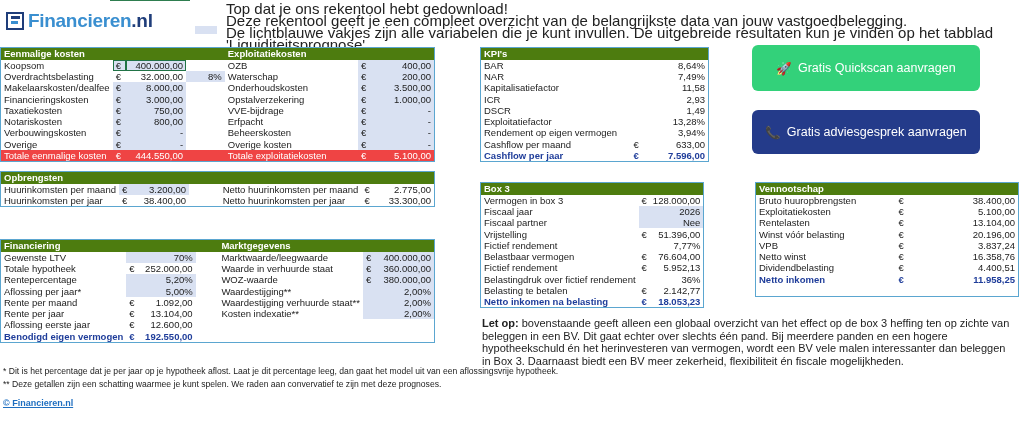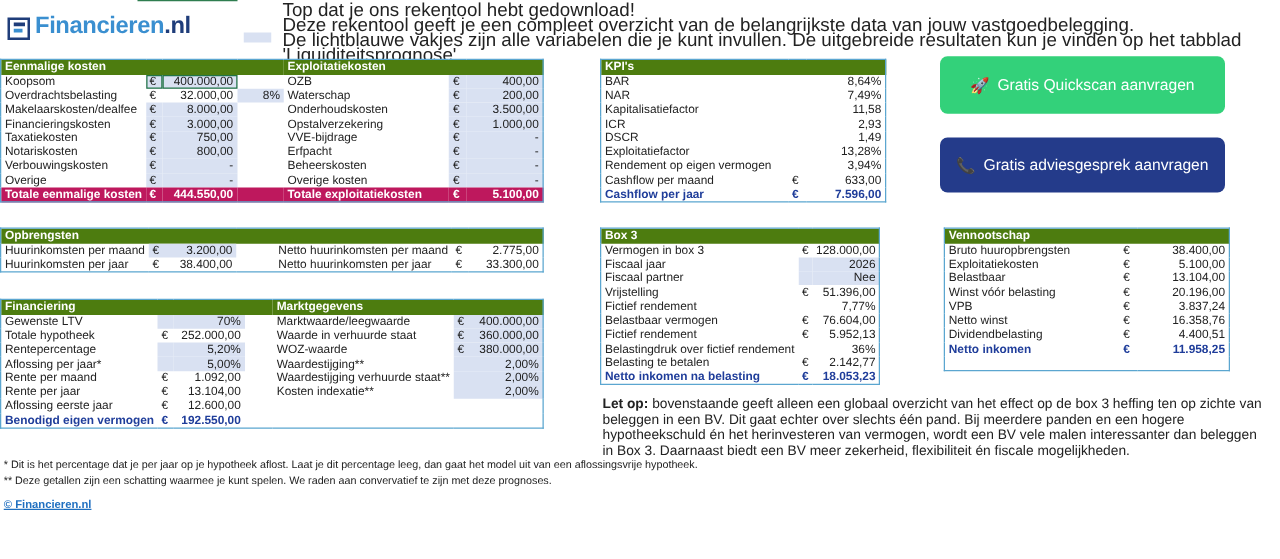--- a/index.html
+++ b/index.html
@@ -1,30 +1,30 @@
 <!DOCTYPE html>
 <html><head>
 <meta charset="utf-8">
 <style>
 *{box-sizing:border-box;margin:0;padding:0}
 body{width:1024px;height:447px;background:#fff;font-family:"Liberation Sans",sans-serif;font-size:9.5px;color:#222;position:relative;overflow:hidden}
 .abs{position:absolute}
-.logo{left:6px;top:10px;display:flex;align-items:flex-end;gap:4px}
+.logo{left:6px;top:10px;display:flex;align-items:center;gap:4px}
 .logo .mark{width:18px;height:18px;border:2.5px solid #1f3d7a;position:relative}
 .logo .mark:before{content:"";position:absolute;left:3px;top:2px;width:9px;height:2.5px;background:#1f3d7a}
 .logo .mark:after{content:"";position:absolute;left:3px;top:7px;width:7px;height:2.5px;background:#3a8fd0}
 .logo .word{font-size:19px;font-weight:bold;color:#3a8fd0;letter-spacing:-0.3px}
 .logo .word b{color:#1f3d7a}
 .intro{left:226px;top:3px;font-size:15px;line-height:12px;color:#222}
 .legend-swatch{left:195px;top:26px;width:22px;height:8px;background:#d9e1f2}
 .topline{left:110px;top:0;width:80px;height:1px;background:#2e7d4f}
 table.blk{position:absolute;border-collapse:collapse;border:1.5px solid #5ba6d0;font-size:9.5px}
 table.blk td{height:11.3px;line-height:11px;padding:0 3px;white-space:nowrap}
 table.blk tr.hd td{background:#4d7c0f;color:#fff;font-weight:bold;height:12px}
-table.blk tr.tot td{background:#be185d;color:#fff;font-weight:bold;height:12px}
+table.blk tr.tot td{background:#ef4444;color:#fff;font-weight:normal;height:12px}
 table.blk tr.sum td{color:#1f3d9a;font-weight:bold}
 .in{background:#d9e1f2}
 .r{text-align:right}
 .sel{outline:1.5px solid #217346;outline-offset:-1.5px}
 .btn{position:absolute;border-radius:6px;display:flex;align-items:center;justify-content:center;font-size:12.5px;color:#fff;gap:6px}
 .btn1{left:752px;top:45px;width:228px;height:46px;background:#33d17a}
 .btn2{left:752px;top:110px;width:228px;height:44px;background:#243b8a}
 .note{left:482px;top:317px;width:535px;font-size:11px;line-height:12.5px}
 .foot{left:3px;top:365px;font-size:8.6px;line-height:12.5px}
 .copy{left:3px;top:398px;font-size:9px;color:#1f6fc0;text-decoration:underline;font-weight:bold}
@@ -205,21 +205,21 @@
 
 <div class="btn btn1">
   <span>🚀</span>
   <span>Gratis Quickscan aanvragen</span>
 </div>
 <div class="btn btn2">
   <span style="color:#c8a060">📞</span>
   <span>Gratis adviesgesprek aanvragen</span>
 </div>
 
-<table class="blk" style="left:0;top:182px;width:435px">
+<table class="blk" style="left:0;top:171px;width:435px">
   <colgroup>
       <col style="width:108px">
       <col style="width:14px">
       <col style="width:60px">
       <col style="width:40px">
       <col style="width:135px">
       <col style="width:14px">
       <col style="width:64px">
     </colgroup>
   <tbody>
@@ -387,42 +387,42 @@
         <td class="r">2.142,77</td>
       </tr>
   <tr class="sum">
         <td>Netto inkomen na belasting</td>
         <td>€</td>
         <td class="r">18.053,23</td>
       </tr>
 </tbody>
   </table>
 
-<table class="blk" style="left:755px;top:182px;width:229px">
+<table class="blk" style="left:755px;top:182px;width:264px">
   <colgroup>
       <col style="width:140px">
       <col style="width:14px">
       <col>
     </colgroup>
   <tbody>
       <tr class="hd">
         <td colspan="3">Vennootschap</td>
       </tr>
   <tr>
         <td>Bruto huuropbrengsten</td>
         <td>€</td>
         <td class="r">38.400,00</td>
       </tr>
   <tr>
         <td>Exploitatiekosten</td>
         <td>€</td>
         <td class="r">5.100,00</td>
       </tr>
   <tr>
-        <td>Belastbaar</td>
+        <td>Rentelasten</td>
         <td>€</td>
         <td class="r">13.104,00</td>
       </tr>
   <tr>
         <td>Winst vóór belasting</td>
         <td>€</td>
         <td class="r">20.196,00</td>
       </tr>
   <tr>
         <td>VPB</td>

